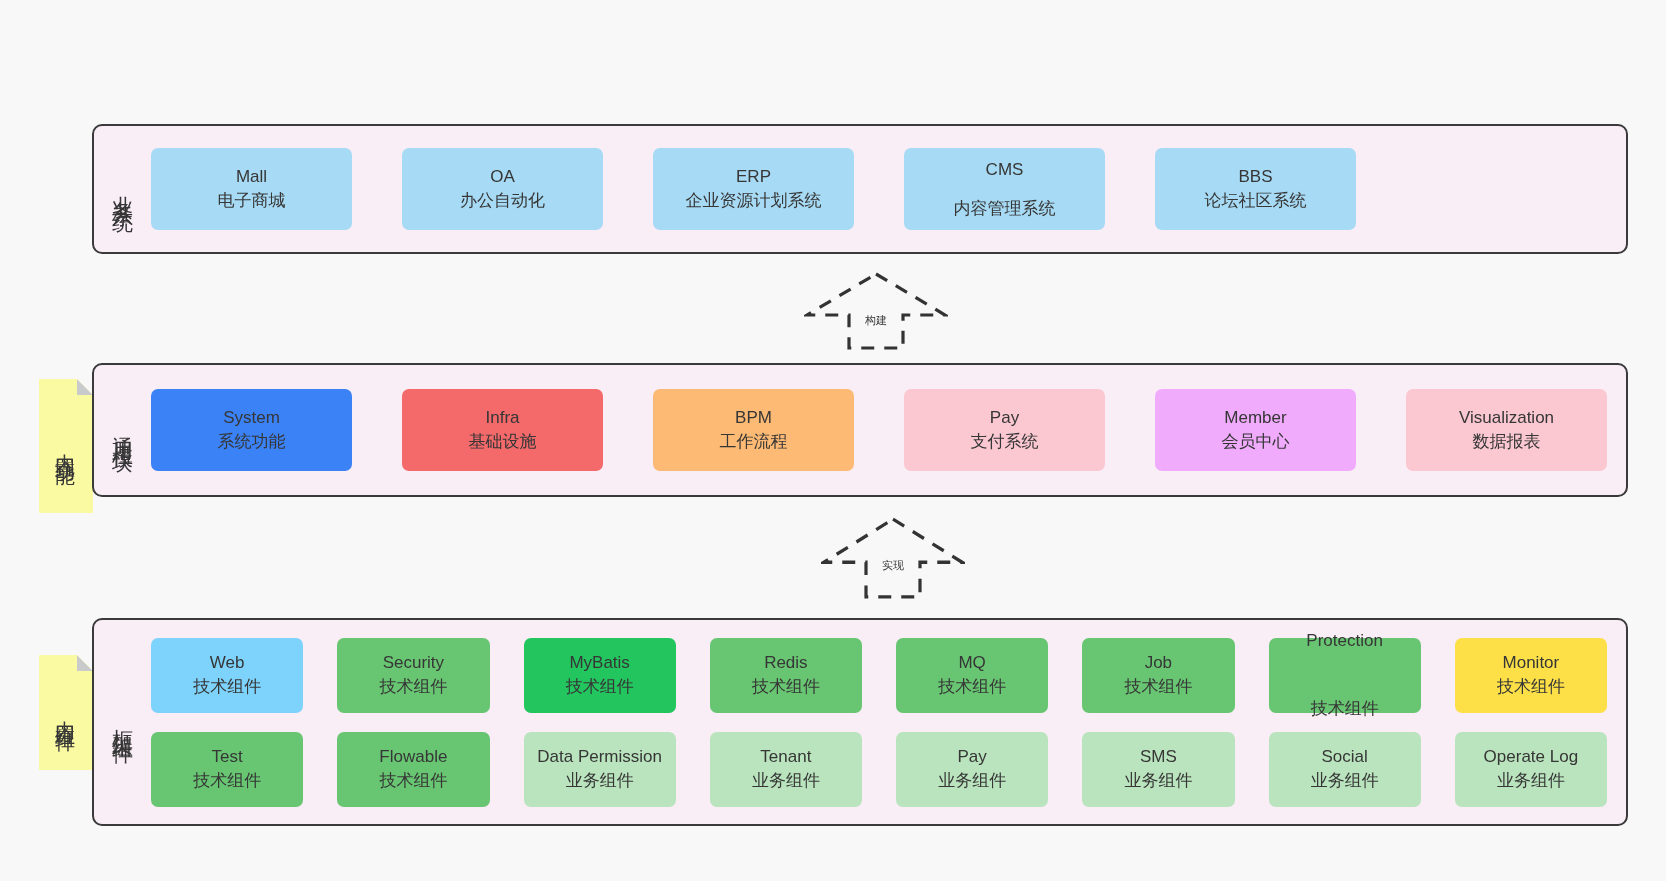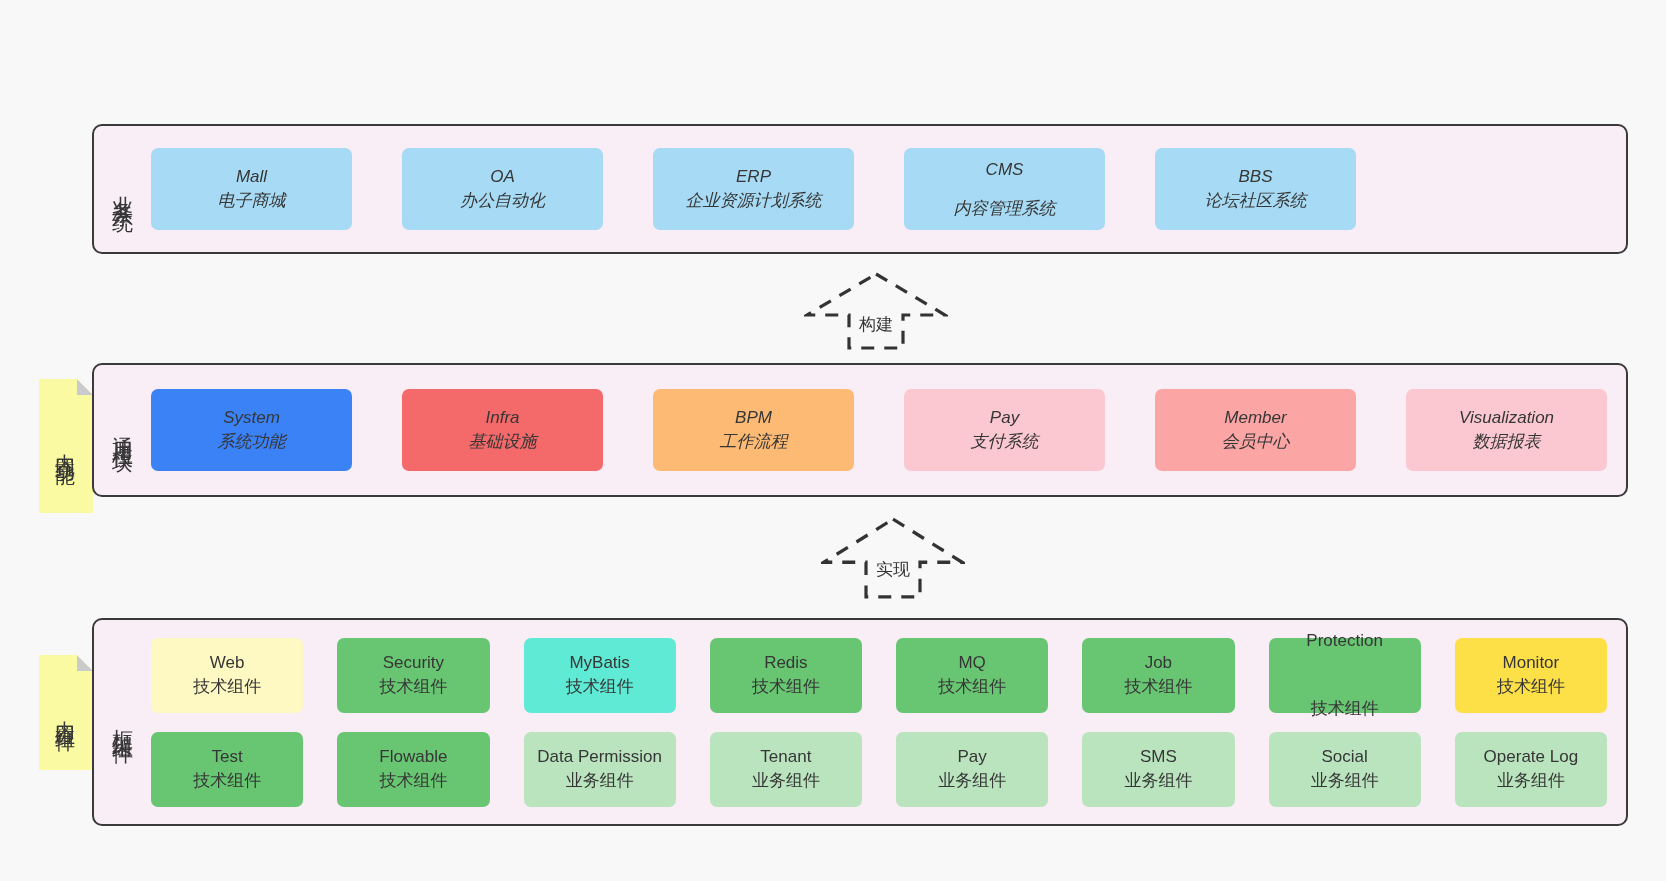--- a/index.html
+++ b/index.html
@@ -38,21 +38,21 @@
   .cols6{grid-template-columns:repeat(6,1fr);gap:50px;}
   .cols8{grid-template-columns:repeat(8,1fr);column-gap:34px;row-gap:19px;}
 
   .box{
     border-radius:7px;
     display:flex;flex-direction:column;align-items:center;justify-content:center;
     text-align:center;
     font-size:17px;line-height:24px;color:#363636;
     padding:2px 6px;box-sizing:border-box;
   }
-  .panel-business .box,.panel-modules .box{height:82px;font-style:italic;}
+  .panel-business .box,.panel-modules .box{height:82px;}
   .panel-framework .box{height:75px;}
 
   
   .note{
     position:absolute;width:54px;background:#fafaa3;
     clip-path:polygon(0 0,calc(100% - 16px) 0,100% 16px,100% 100%,0 100%);
     z-index:1;
   }
   .note-modules{left:39px;top:379px;height:134px;}
   .note-framework{left:39px;top:655px;height:115px;}
@@ -69,21 +69,21 @@
   }
 
   
   .arrow{position:absolute;z-index:0;}
   .arrow-build{left:804px;top:271px;width:144px;height:80px;}
   .arrow-implement{left:821px;top:516px;width:144px;height:84px;}
   .arrow svg{position:absolute;inset:0;width:100%;height:100%;}
   .arrow-label{
     position:absolute;left:50%;top:42px;transform:translateX(-50%);
     background:#f8f8f8;padding:0 3px;
-    font-size:17px;white-space:nowrap;color:#363636;
+    font-size:11px;white-space:nowrap;color:#363636;
   }
 </style>
 </head>
 <body>
 
 <div class="canvas">
 
   <div class="note note-modules">
     <div class="fold"></div>
     <div class="note-text">内置功能</div>
@@ -138,50 +138,50 @@
           <div class="box-desc">基础设施</div>
         </div>
         <div class="box" style="background: #fdba74;">
           <div class="box-name">BPM</div>
           <div class="box-desc">工作流程</div>
         </div>
         <div class="box" style="background: rgb(251, 200, 210);">
           <div class="box-name">Pay</div>
           <div class="box-desc">支付系统</div>
         </div>
-        <div class="box" style="background: #fca5a5;">
+        <div class="box" style="background: #f0abfc;">
           <div class="box-name">Member</div>
           <div class="box-desc">会员中心</div>
         </div>
         <div class="box" style="background: rgb(251, 200, 210);">
           <div class="box-name">Visualization</div>
           <div class="box-desc">数据报表</div>
         </div>
       </div>
   </section>
 
   <div class="arrow arrow-implement">
     <svg viewBox="0 0 144 80" preserveAspectRatio="none">
       <polygon points="72,3 141,44 99,44 99,77 45,77 45,44 3,44" fill="none" stroke="#333333" stroke-width="3.2" stroke-dasharray="13 10"></polygon>
     </svg>
     <span class="arrow-label">实现</span>
   </div>
 
   <section class="panel panel-framework">
     <div class="v-label">框架组件</div>
     <div class="grid cols8">
-        <div class="box" style="background: #fef9c3; justify-content: center;">
+        <div class="box" style="background: #7dd3fc; justify-content: center;">
           <div class="box-name">Web</div>
           <div class="box-desc">技术组件</div>
         </div>
         <div class="box" style="background: rgb(104, 198, 114);">
           <div class="box-name">Security</div>
           <div class="box-desc">技术组件</div>
         </div>
-        <div class="box" style="background: #5eead4;">
+        <div class="box" style="background: #22c55e;">
           <div class="box-name">MyBatis</div>
           <div class="box-desc">技术组件</div>
         </div>
         <div class="box" style="background: rgb(104, 198, 114);">
           <div class="box-name">Redis</div>
           <div class="box-desc">技术组件</div>
         </div>
         <div class="box" style="background: rgb(104, 198, 114); padding-left: 6px;">
           <div class="box-name">MQ</div>
           <div class="box-desc">技术组件</div>

